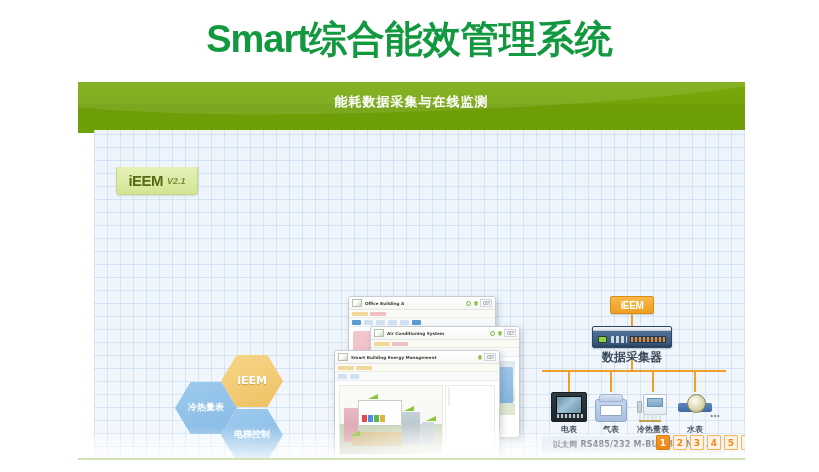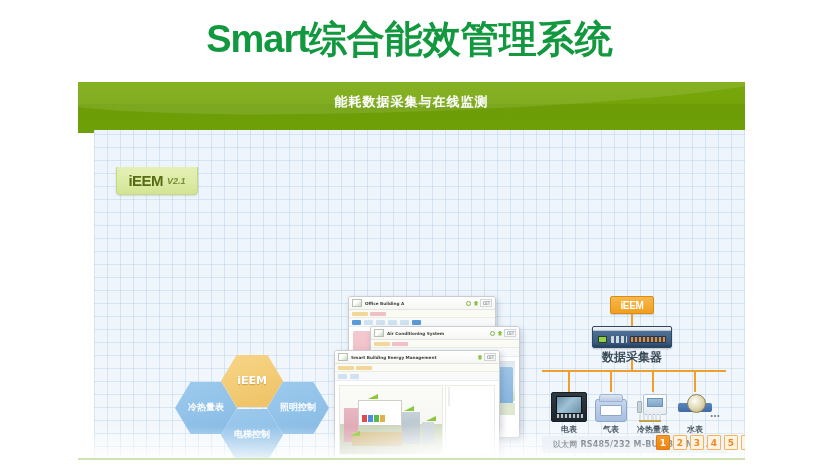--- a/index.html
+++ b/index.html
@@ -346,21 +346,20 @@
 
     <div id="panel-body">
 
       <div id="version-badge">
         <span class="vb-name">iEEM</span>
         <span class="vb-ver">V2.1</span>
       </div>
 
       <div class="col" id="col-left">
         <div id="hex-cluster">
-          <div class="hex hx-botright">照明控制</div>
           <div class="hex hx-bottom">电梯控制</div>
           <div class="hex hx-botleft">冷热量表</div>
           <div class="hex center">iEEM</div>
         </div>
 
       </div>
 
       <div class="col" id="col-mid">
         <div id="screens">
 

